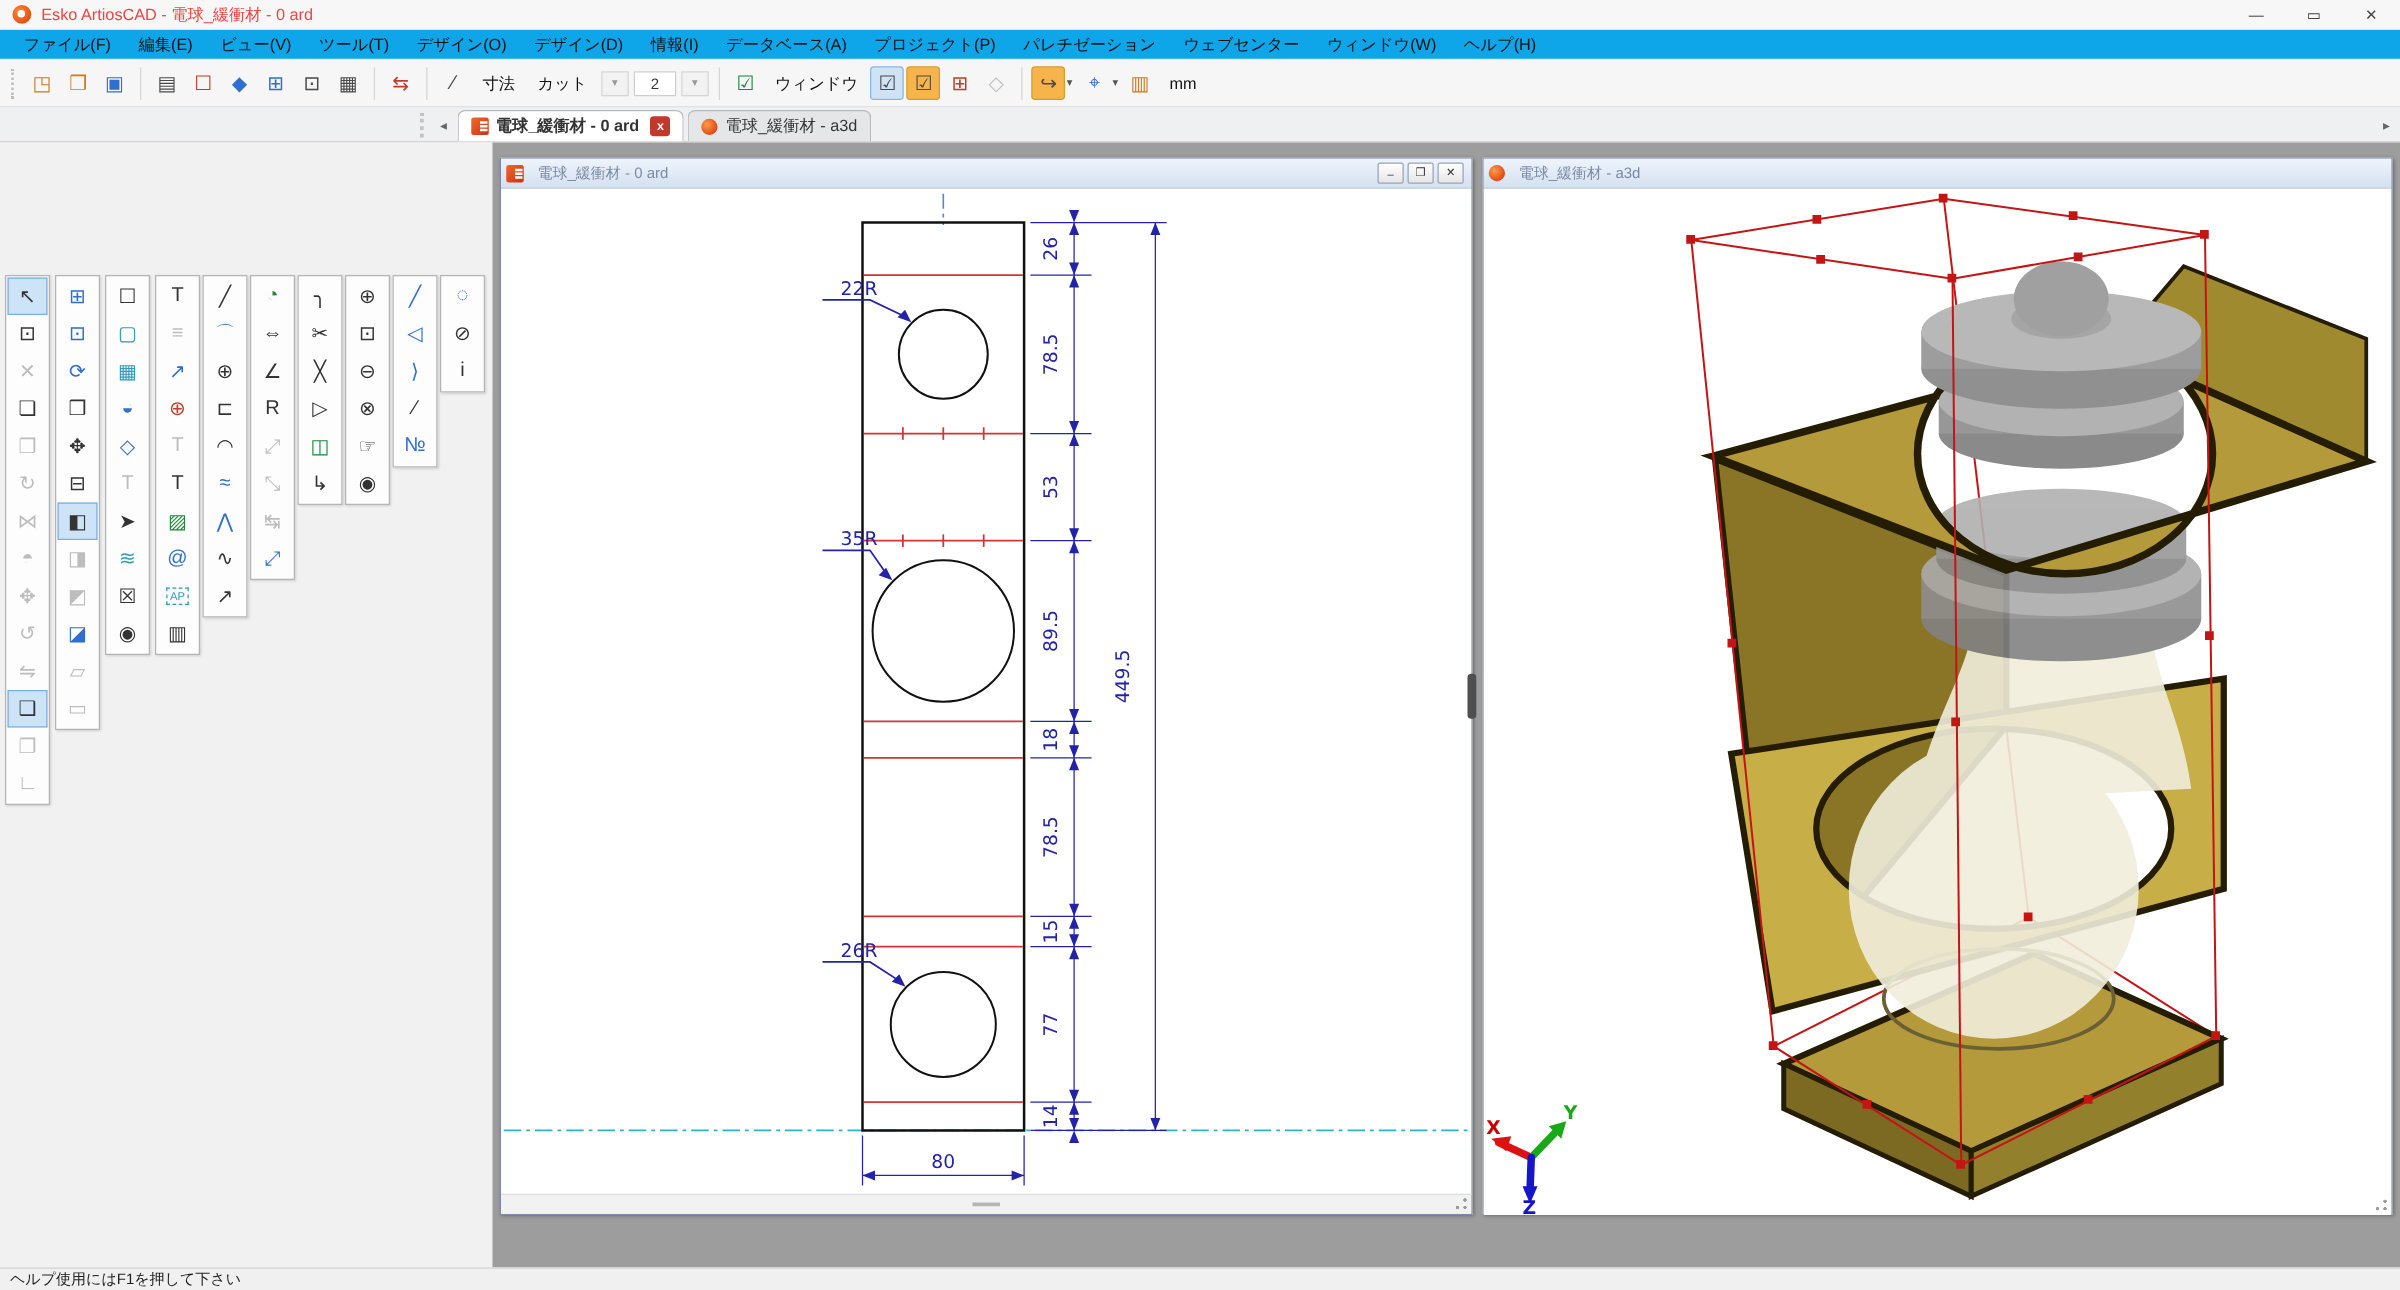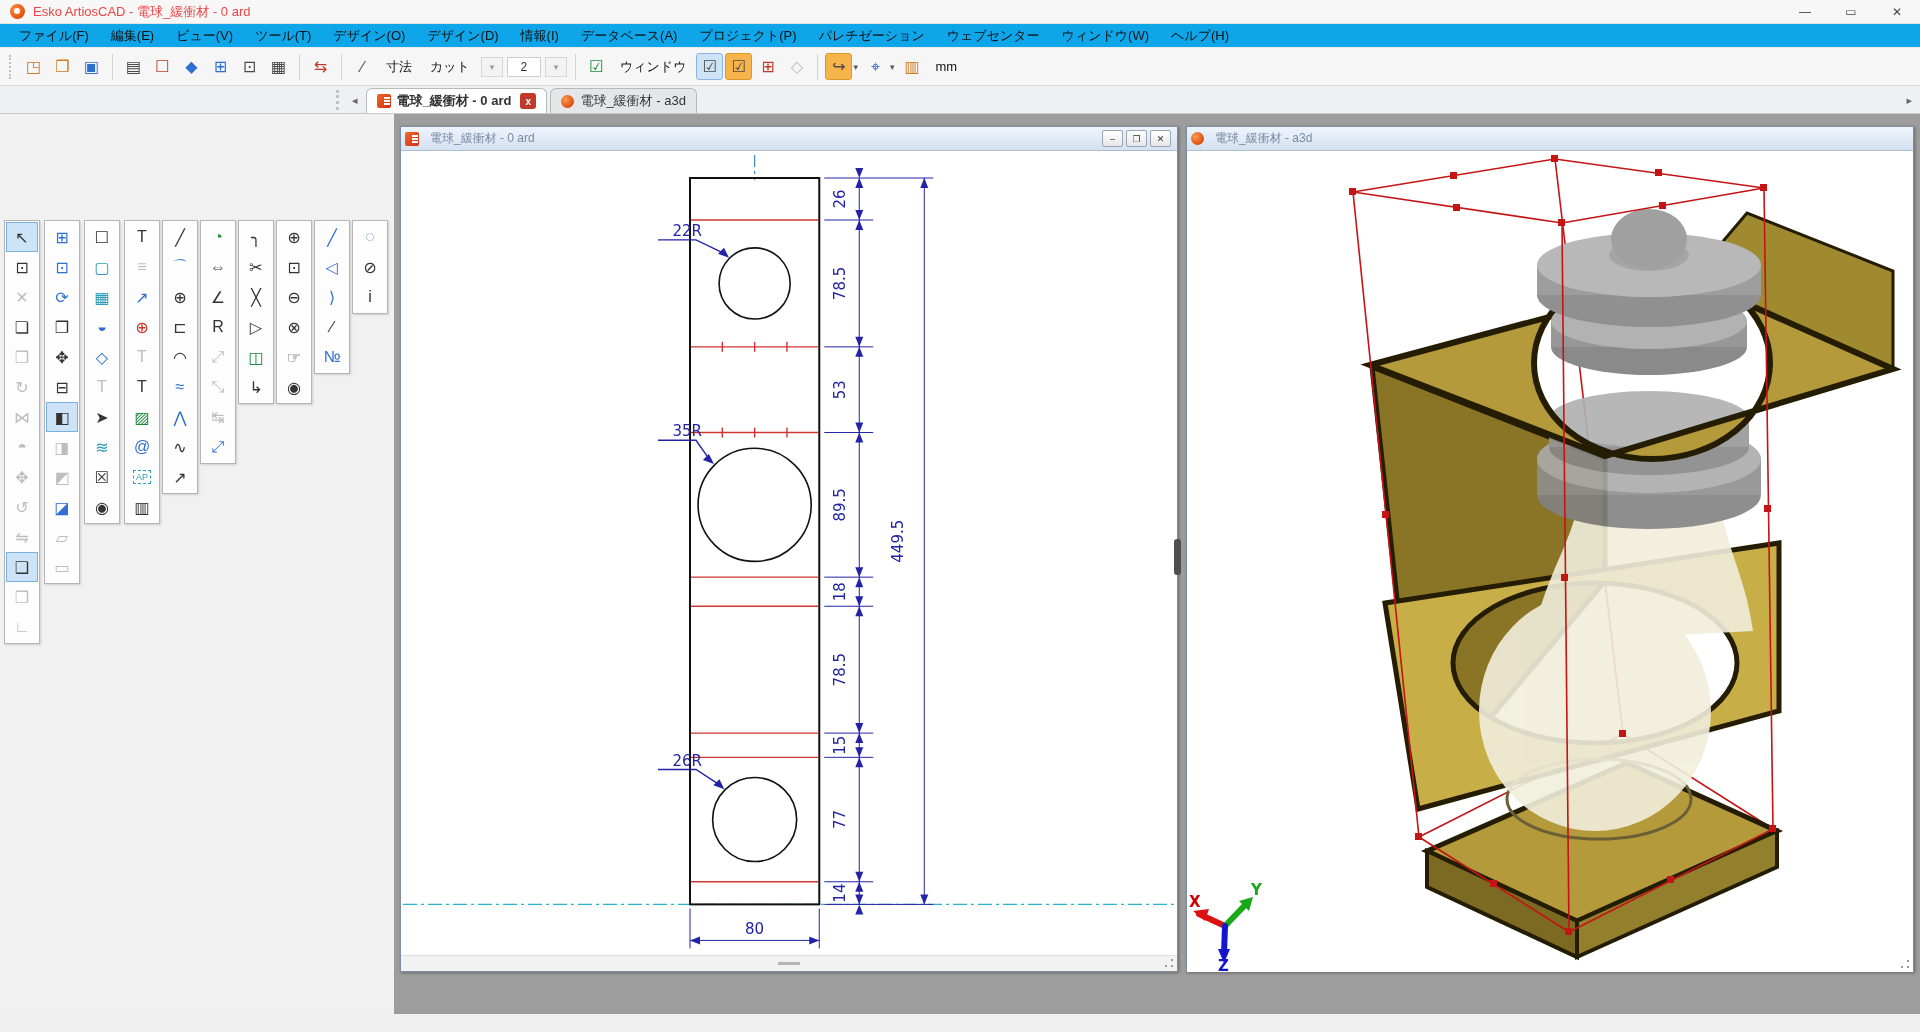--- a/index.html
+++ b/index.html
@@ -666,14 +666,17 @@
               <text x="64" y="744" font-size="15" fill="#18a818" font-weight="bold">Y</text>
               <text x="31" y="820" font-size="15" fill="#1515cc" font-weight="bold">Z</text>
             </g>
           </svg>
           <div class="corner-grip"></div>
         </div>
       </div>
     </div>
   </div>
 
+  <div id="statusbar">
+    <div class="stext">ヘルプ使用にはF1を押して下さい</div>
+  </div>
 
 </div>
 
 </body></html>

